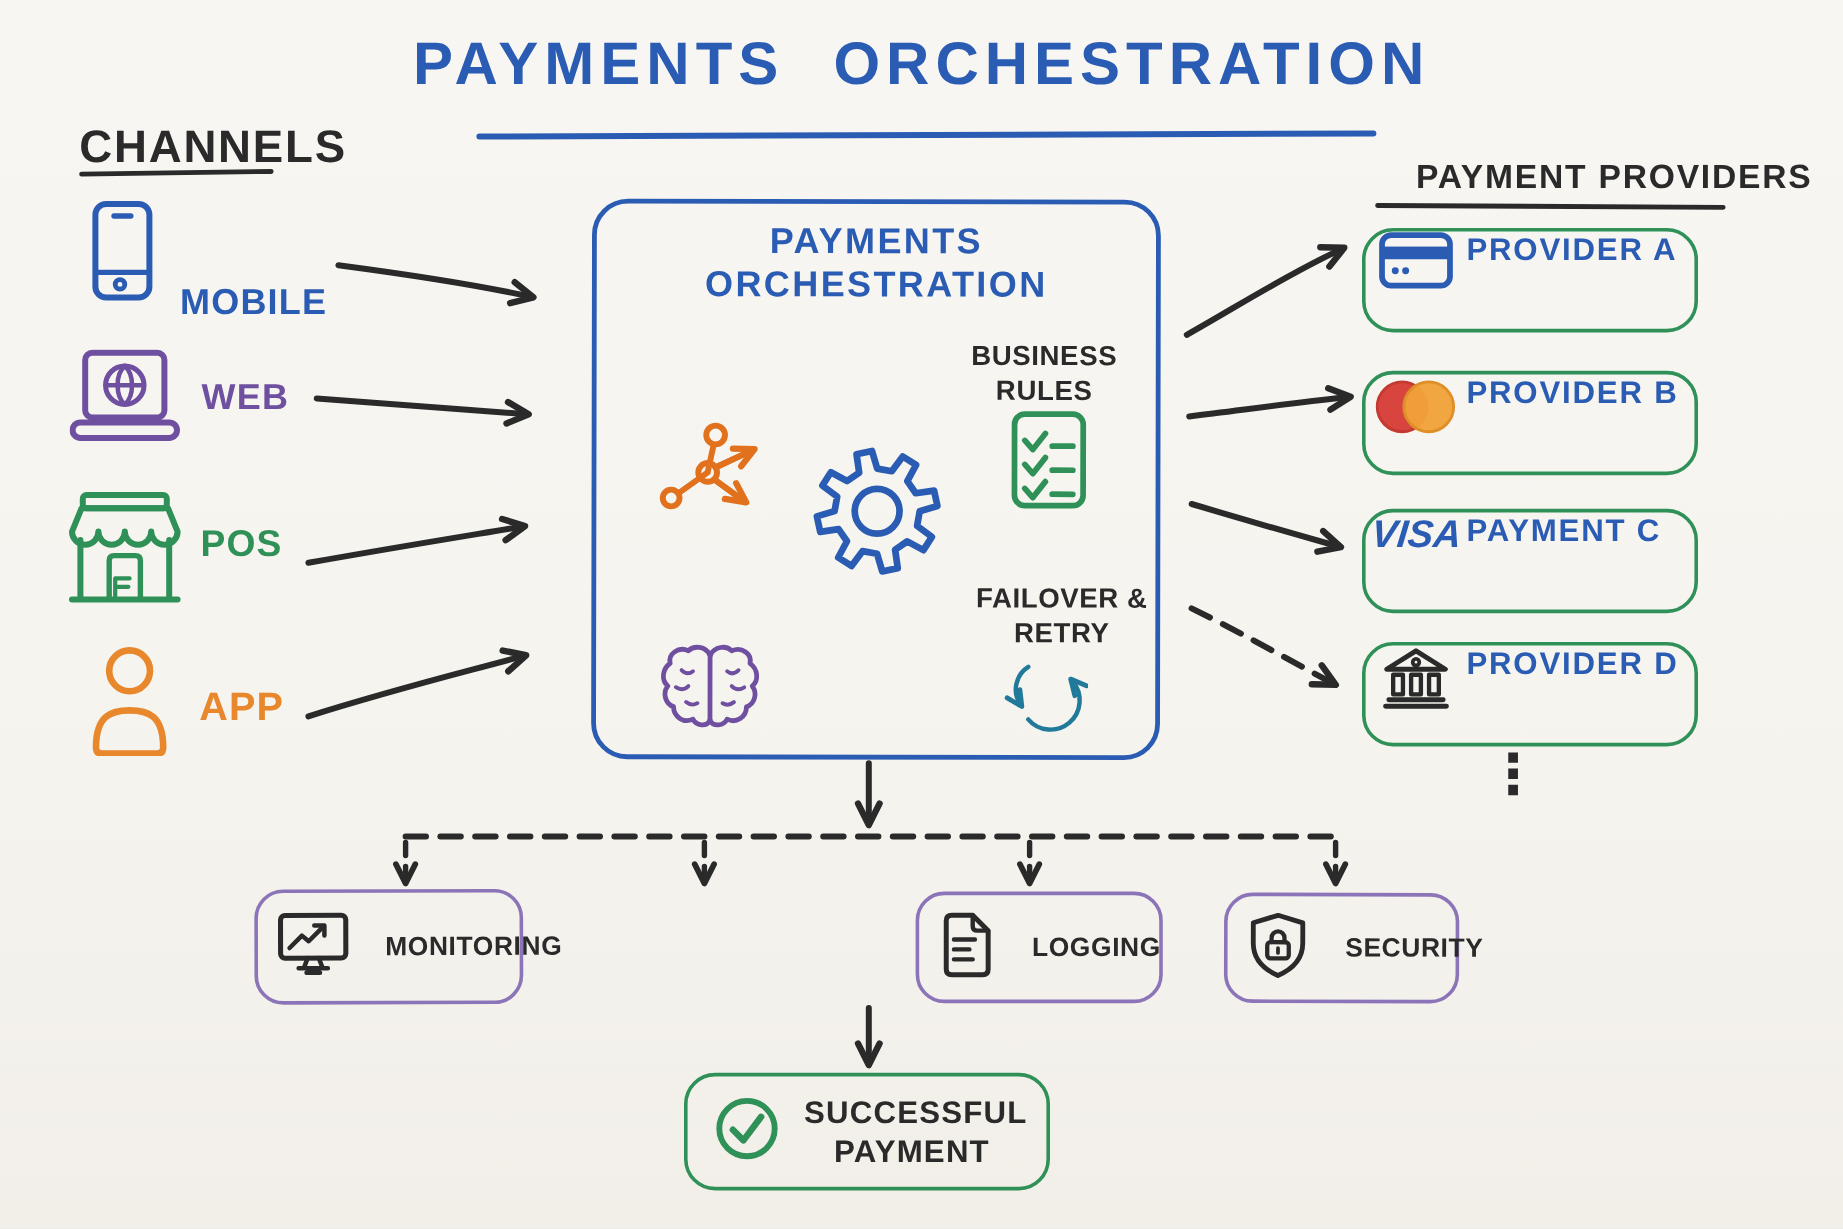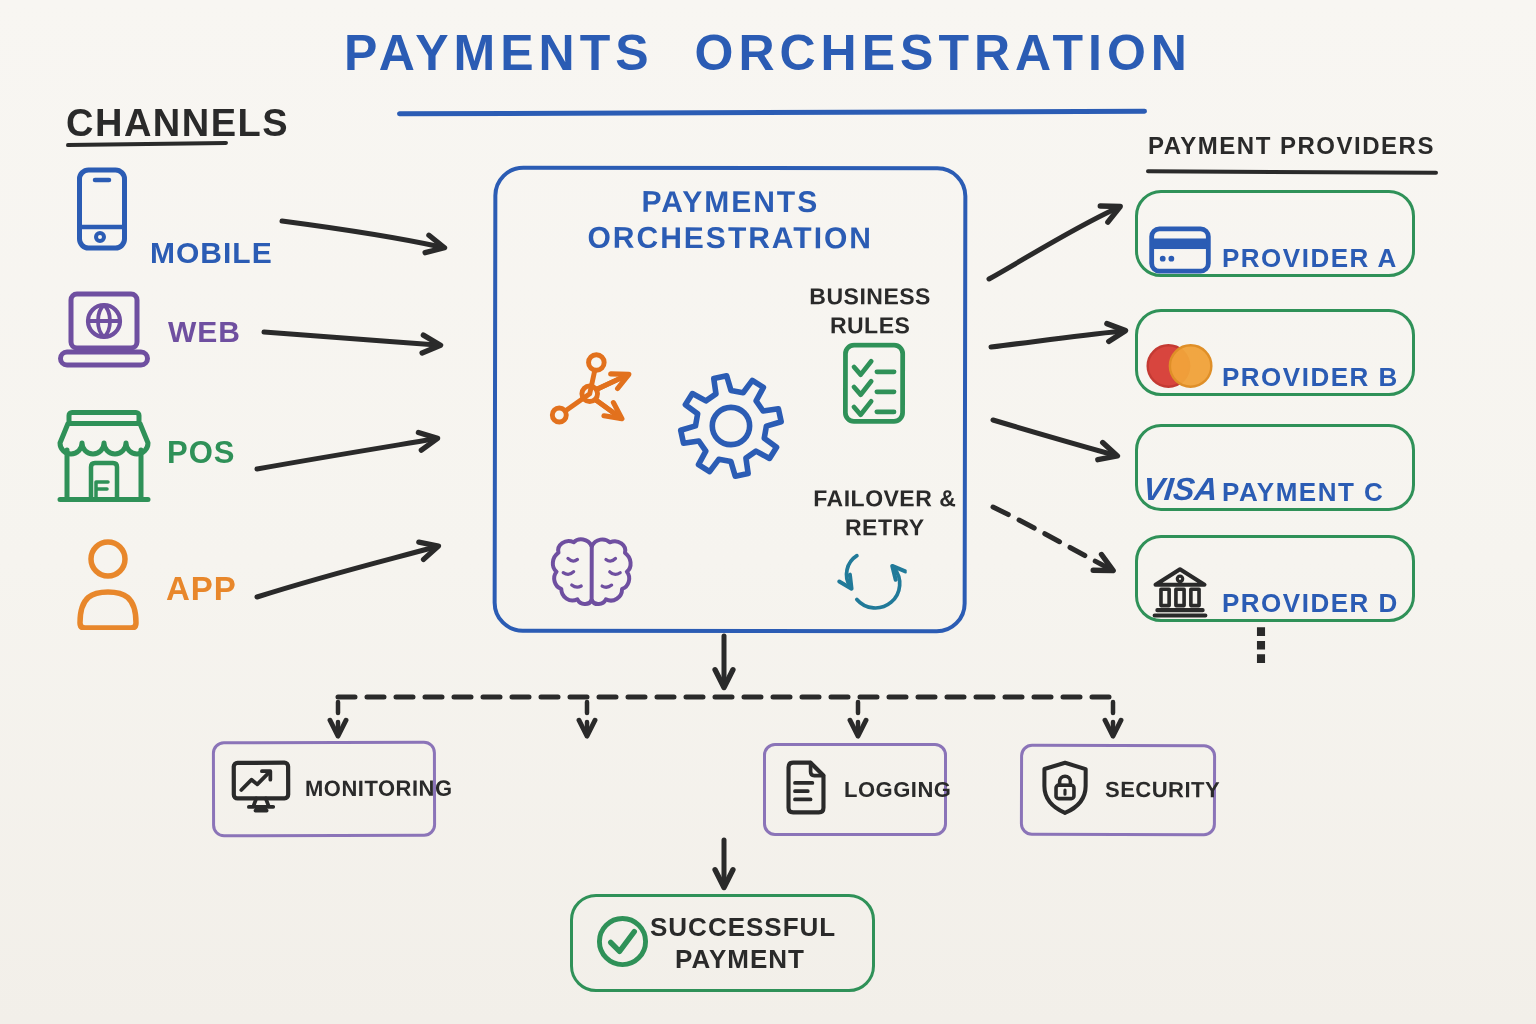--- a/index.html
+++ b/index.html
@@ -32,33 +32,33 @@
   .c-orange{color:var(--orange);}
 
   .hub{left:493px;top:166px;width:474px;height:467px;border:4px solid var(--blue);
        border-radius:30px;box-sizing:border-box;transform:rotate(.1deg);}
   .hub-title{position:absolute;top:14px;left:70px;right:70px;text-align:center;
              font-size:30px;line-height:1.2;font-weight:700;color:var(--blue);letter-spacing:2px;}
   .feat{position:absolute;text-align:center;font-size:23px;line-height:1.25;font-weight:700;
         color:var(--ink);letter-spacing:.5px;}
 
   .prov{position:absolute;left:1135px;width:280px;height:87px;border:3.5px solid var(--green);
-        border-radius:26px;box-sizing:border-box;display:flex;align-items:flex-end;z-index:2;}
+        border-radius:26px;box-sizing:border-box;display:flex;align-items:flex-start;z-index:2;}
   .prov .islot{width:84px;display:flex;justify-content:center;align-items:center;flex:0 0 84px;}
   .prov .plabel{font-size:26px;font-weight:700;color:var(--blue);letter-spacing:1.5px;white-space:nowrap;}
   .visa{font-size:32px;font-weight:700;font-style:italic;color:var(--blue);
         transform:skewX(-6deg);letter-spacing:0px;}
 
-  .svc{position:absolute;border:3.5px solid var(--purple-box);border-radius:12px;
-       box-sizing:border-box;display:flex;align-items:center;gap:14px;padding:0 10px 0 16px;z-index:2;text-align:right;}
+  .svc{position:absolute;border:3.5px solid var(--purple-box);border-radius:24px;
+       box-sizing:border-box;display:flex;align-items:center;gap:30px;padding:0 10px 0 16px;z-index:2;text-align:right;}
   .svc .slabel{font-size:22px;font-weight:700;color:var(--ink);letter-spacing:.5px;white-space:nowrap;}
 
   .success{left:570px;top:894px;width:305px;height:98px;border:3.5px solid var(--green);
            border-radius:26px;box-sizing:border-box;display:flex;align-items:center;
-           padding:12px 22px;}
+           gap:20px;padding:12px 22px;}
   .success .rlabel{font-size:26px;font-weight:700;color:var(--ink);letter-spacing:1px;
                    line-height:1.25;text-align:center;width:180px;}
 
   .dots{left:1238px;top:622px;font-family:"DejaVu Sans",sans-serif;font-size:46px;
         font-weight:700;color:var(--ink);line-height:1;}
 
   .ic{fill:none;stroke-linecap:round;stroke-linejoin:round;}
   .sB{stroke:var(--blue);} .sG{stroke:var(--green);} .sP{stroke:var(--purple);}
   .sO{stroke:var(--orange-deep);} .sOr{stroke:var(--orange);} .sT{stroke:var(--teal);}
   .sK{stroke:var(--ink);} .fB{fill:var(--blue);stroke:none;}
@@ -175,21 +175,21 @@
       <defs>
         <marker id="ahTl" viewBox="0 0 14 14" refX="10" refY="7" markerWidth="4.8" markerHeight="4.8" orient="auto">
           <path class="mk-teal" d="M2,2 L12,7 L2,12" stroke-width="3.2"></path>
         </marker>
       </defs>
       <path class="ic sT" stroke-width="5.5" d="M30,85 A33,33 0 1 0 85,38" marker-end="url(#ahTl)"></path>
       <path class="ic sT" stroke-width="5.5" d="M30,20 A33,33 0 0 0 20,66" marker-end="url(#ahTl)"></path>
     </svg>
   </div>
 
-  <div class="abs h2" style="left:1148px;top:132px;font-size:24px;">PAYMENT PROVIDERS</div>
+  <div class="abs h2" style="left:1180px;top:132px;font-size:28px;">PAYMENT PROVIDERS</div>
   <div class="abs rule" style="left:1146px;top:170px;width:292px;transform:rotate(.3deg);"></div>
 
   <div class="prov" style="top:190px;">
     <span class="islot">
       <svg width="62" height="48" viewBox="0 0 64 50">
         <rect class="ic sB" x="2.5" y="3" width="59" height="44" rx="8" stroke-width="5"></rect>
         <rect class="fB" x="4" y="13" width="56" height="11"></rect>
         <circle class="fB" cx="14" cy="34" r="3"></circle>
           <circle class="fB" cx="23" cy="34" r="3"></circle>
       </svg>
@@ -236,21 +236,21 @@
         <rect class="ic sK" x="3" y="3" width="58" height="38" rx="4" stroke-width="4.5"></rect>
         <path class="ic sK" d="M11,32 L22,21 L28,26 L41,13" stroke-width="4"></path>
         <path class="ic sK" d="M33,12 L42,12 L42,21" stroke-width="4"></path>
         <path class="ic sK" d="M27,41 L24,49 M37,41 L40,49 M19,50 H45 M26,54 H38" stroke-width="4"></path>
       </svg>
     </span>
     <span class="slabel">MONITORING</span>
   </div>
 
 
-  <div class="svc" style="left:763px;top:743px;width:184px;height:93px;">
+  <div class="svc" style="left:763px;top:743px;width:206px;height:93px;">
     <span>
       <svg width="48" height="57" viewBox="0 0 52 62">
         <path class="ic sK" d="M7,9 Q7,4 12,4 H31 L45,18 V53 Q45,58 40,58 H12 Q7,58 7,53 Z" stroke-width="4.5"></path>
         <path class="ic sK" d="M31,4 V14 Q31,18 35,18 H45" stroke-width="4"></path>
         <path class="ic sK" d="M14,26 H33 M14,35 H28 M14,44 H31" stroke-width="4"></path>
       </svg>
     </span>
     <span class="slabel">LOGGING</span>
   </div>
 

